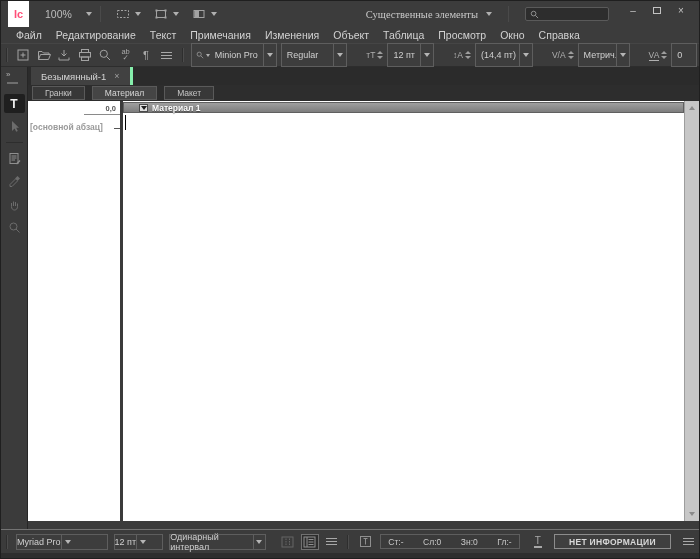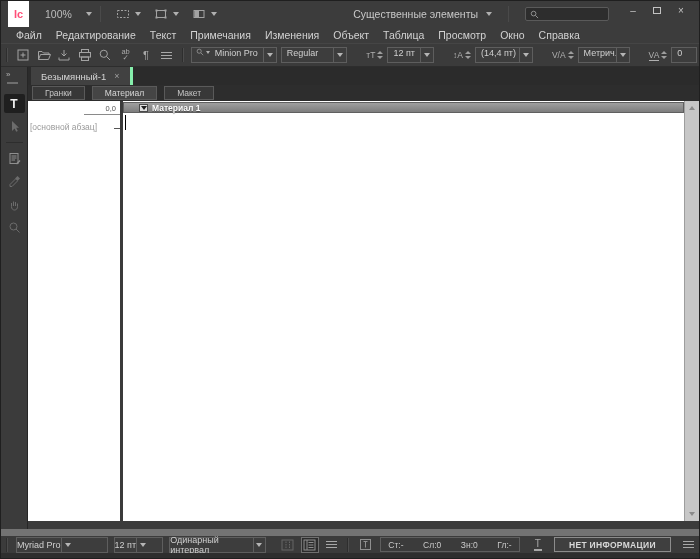--- a/index.html
+++ b/index.html
@@ -8,41 +8,41 @@
   #window { position:relative; width:700px; height:559px; background:#3b3b3b; overflow:hidden; border:1px solid #1f1f1f; }
 
   
   .titlebar { position:absolute; left:0; top:0; right:0; height:26px; background:#3c3c3c; display:flex; align-items:center; color:#c4c4c4; font-size:10.5px; }
   .logo { width:21px; height:32px; margin-left:7px; background:#ffffff; border-radius:3px; display:flex; align-items:center; justify-content:center; color:#ff4f78; font-weight:bold; font-size:11px; }
   .zoomsel { display:flex; align-items:center; gap:14px; margin-left:16px; color:#bdbdbd; cursor:default; }
   .tri-dn { width:0; height:0; border-left:3.5px solid transparent; border-right:3.5px solid transparent; border-top:4px solid #b0b0b0; display:inline-block; }
   .vsep { width:1px; height:16px; background:#2c2c2c; border-right:1px solid #4a4a4a; margin:0 8px; }
   .tb-ico-btn { display:flex; align-items:center; gap:4px; padding:0 6px; height:22px; }
   .titlebar .right { margin-left:auto; display:flex; align-items:center; }
-  .workspace { display:flex; align-items:center; gap:8px; padding:0 8px; color:#c9c9c9; }
+  .workspace { display:flex; align-items:center; gap:8px; padding:0 8px; color:#c9c9c9;font-family:Liberation Serif, serif; }
   .search { width:84px; height:14px; background:#2d2d2d; border:1px solid #5a5a5a; border-radius:2px; display:flex; align-items:center; padding:0 4px; gap:3px; margin:0 8px; }
   .search input { background:transparent; border:none; outline:none; width:60px; height:11px; color:#ddd; font-size:9px; font-family:"Liberation Sans",sans-serif; }
   .winbtns { display:flex; align-items:flex-start; margin:0 6px 8px 4px; }
   .winbtn { width:24px; height:14px; display:flex; align-items:center; justify-content:center; color:#c3c3c3; font-size:10px; }
   .maxbox { width:8px; height:7px; border:1px solid #c3c3c3; display:inline-block; }
 
   
   .menubar { position:absolute; left:0; top:26px; right:0; height:16px; background:#3c3c3c; display:flex; align-items:center; padding-left:8px; }
   .menu-item { color:#d2d2d2; font-size:10.5px; padding:0 7px; cursor:default; white-space:nowrap; }
 
   
   .toolbar { position:absolute; left:0; top:42px; right:0; height:24px; background:#3b3b3b; border-top:1px solid #454545; border-bottom:1px solid #2d2d2d; display:flex; align-items:center; }
   .grip { width:1px; height:14px; border-left:1px solid #2e2e2e; border-right:1px solid #4c4c4c; margin:0 5px; }
   .tbtn { width:26px; height:20px; display:flex; align-items:center; justify-content:center; color:#a8a8a8; }
   .tbtn svg { stroke:#a3a3a3; fill:none; stroke-width:1; }
   .pilcrow { font-size:11px; color:#a8a8a8; }
   .hamb { width:11px; height:7px; border-top:1.5px solid #a8a8a8; border-bottom:1.5px solid #a8a8a8; position:relative; }
   .hamb::after { content:""; position:absolute; left:0; right:0; top:2px; border-top:1.5px solid #a8a8a8; }
   .spell { display:flex; flex-direction:column; align-items:center; line-height:6px; font-size:7.5px; color:#a8a8a8; }
-  .field { height:16px; border:1px solid #5e5e5e; background:#3d3d3d; display:flex; align-items:flex-start; font-size:9px; color:#d0d0d0; margin:0 2px; }
+  .field { height:24px; border:1px solid #5e5e5e; background:#3d3d3d; display:flex; align-items:center; font-size:9px; color:#d0d0d0; margin:0 2px; }
   .field .val { padding:0 5px; white-space:nowrap; overflow:hidden; flex:1; }
   .chev { width:13px; height:100%; display:flex; align-items:center; justify-content:center; border-left:1px solid #5e5e5e; }
   .chev::after { content:""; width:0; height:0; border-left:3.5px solid transparent; border-right:3.5px solid transparent; border-top:4px solid #b5b5b5; }
   .stepper { display:flex; flex-direction:column; gap:2px; margin:0 2px; }
   .stepper i { display:block; width:0; height:0; border-left:3px solid transparent; border-right:3px solid transparent; }
   .stepper .up { border-bottom:3.5px solid #9e9e9e; }
   .stepper .dn { border-top:3.5px solid #9e9e9e; }
   .char-ico { font-size:8.5px; color:#b0b0b0; margin-left:17px; white-space:nowrap; }
   .underl { border-bottom:1px solid #b0b0b0; }
   .mini-mag { display:flex; align-items:center; gap:2px; padding-left:4px; }
@@ -62,41 +62,41 @@
   .tool-sel { width:21px; height:19px; margin:0 auto; background:#1f1f1f; border-radius:2px; color:#f2f2f2; font-weight:bold; font-size:12px; display:flex; align-items:center; justify-content:center; }
   .tool-sep { width:17px; border-top:1px solid #2d2d2d; margin:4px auto; }
 
   
   .viewtabs { position:absolute; left:27px; top:84px; right:0; height:16px; background:#2d2d2d; display:flex; align-items:flex-start; padding:1px 0 0 4px; gap:7px; }
   .vtab { height:14px; min-width:50px; padding:0 12px; background:#383838; border:1px solid #5a5a5a; color:#c6c6c6; font-size:8.5px; display:flex; align-items:center; justify-content:center; }
   .vtab.active { background:#454545; color:#d8d8d8; }
 
   
   .content { position:absolute; left:27px; top:100px; right:0; height:420px; background:#fff; }
-  .infocol { position:absolute; left:0; top:0; bottom:0; width:92px; background:#fff; }
+  .infocol { position:absolute; left:0; top:0; bottom:0; width:92px; background:#fff;font-weight:bold; }
   .depth { position:absolute; right:4px; top:3px; font-size:7.5px; color:#555; }
   .depth-line { position:absolute; right:0; top:13px; width:36px; border-top:1px solid #8a8a8a; }
   .tick { position:absolute; right:0; top:27px; width:6px; border-top:1px solid #555; }
   .parastyle { position:absolute; left:2px; top:21px; font-size:8.5px; color:#9a9a9a; }
   .colsep { position:absolute; left:92px; top:0; bottom:0; width:3px; background:#3b3b3b; }
   .galley { position:absolute; left:95px; top:0; right:15px; bottom:0; }
   .storybar { position:absolute; left:0; right:0; top:1px; height:11px; background:linear-gradient(#9f9f9f,#7d7d7d); border:1px solid #5f5f5f; display:flex; align-items:center; gap:4px; padding:0 15px; }
   .collapse-box { width:9px; height:8px; background:#dedede; border:1px solid #4a4a4a; display:flex; align-items:center; justify-content:center; }
   .collapse-box::after { content:""; border-left:3px solid transparent; border-right:3px solid transparent; border-top:4px solid #1e1e1e; }
   .storylabel { font-size:8.5px; font-weight:bold; color:#fdfdfd; text-shadow:0 1px 1px rgba(0,0,0,.45); }
   .caret { position:absolute; left:2px; top:14px; width:1px; height:15px; background:#000; animation:blink 1.1s steps(1) infinite; }
   @keyframes blink { 50% { opacity:0; } }
   .vscroll { position:absolute; right:0; top:0; bottom:0; width:15px; background:#c7c7c7; border-left:1px solid #9d9d9d; }
   .vscroll .arr-up, .vscroll .arr-dn { position:absolute; left:4px; width:0; height:0; border-left:3.5px solid transparent; border-right:3.5px solid transparent; }
   .arr-up { top:5px; border-bottom:4.5px solid #8b8b8b; }
   .arr-dn { bottom:5px; border-top:4.5px solid #8b8b8b; }
 
   
   .btm-gap { position:absolute; left:27px; right:0; top:520px; height:8px; background:#3b3b3b; }
-  .bottombar { position:absolute; left:0; right:0; top:528px; height:24px; background:#3b3b3b; border-top:7px solid #737373; display:flex; align-items:center; font-size:9px; }
+  .bottombar { position:absolute; left:0; right:0; top:528px; height:24px; background:#3b3b3b; border-top:1px solid #737373; display:flex; align-items:center; font-size:9px; }
   .footer { position:absolute; left:0; right:0; top:552px; height:7px; background:#2e2e2e; }
   .bfield { height:16px; border:1px solid #5e5e5e; background:#3d3d3d; display:flex; align-items:center; font-size:9px; color:#d0d0d0; margin:0 3px; }
   .bt-ico { width:18px; height:16px; display:flex; align-items:center; justify-content:center; margin:0 2px; }
   .bt-ico svg { stroke:#8f8f8f; fill:none; stroke-width:1; }
   .bt-ico.dim svg { stroke:#666; }
   .bt-ico.active { background:#2c2c2c; border:1px solid #707070; }
   .stats { width:140px; height:15px; border:1px solid #5e5e5e; display:flex; align-items:center; justify-content:space-between; padding:0 7px; color:#c9c9c9; font-size:8.5px; margin:0 4px; }
   .tbase { font-size:10px; color:#a8a8a8; border-bottom:2px solid #a8a8a8; line-height:10px; margin:0 6px 0 10px; padding:0 1px; }
   .infobtn { width:118px; height:15px; border:1px solid #8c8c8c; background:#3f3f3f; color:#d8d8d8; font-size:8.5px; font-weight:bold; display:flex; align-items:center; justify-content:center; letter-spacing:.3px; margin:0 6px; }
 </style>

